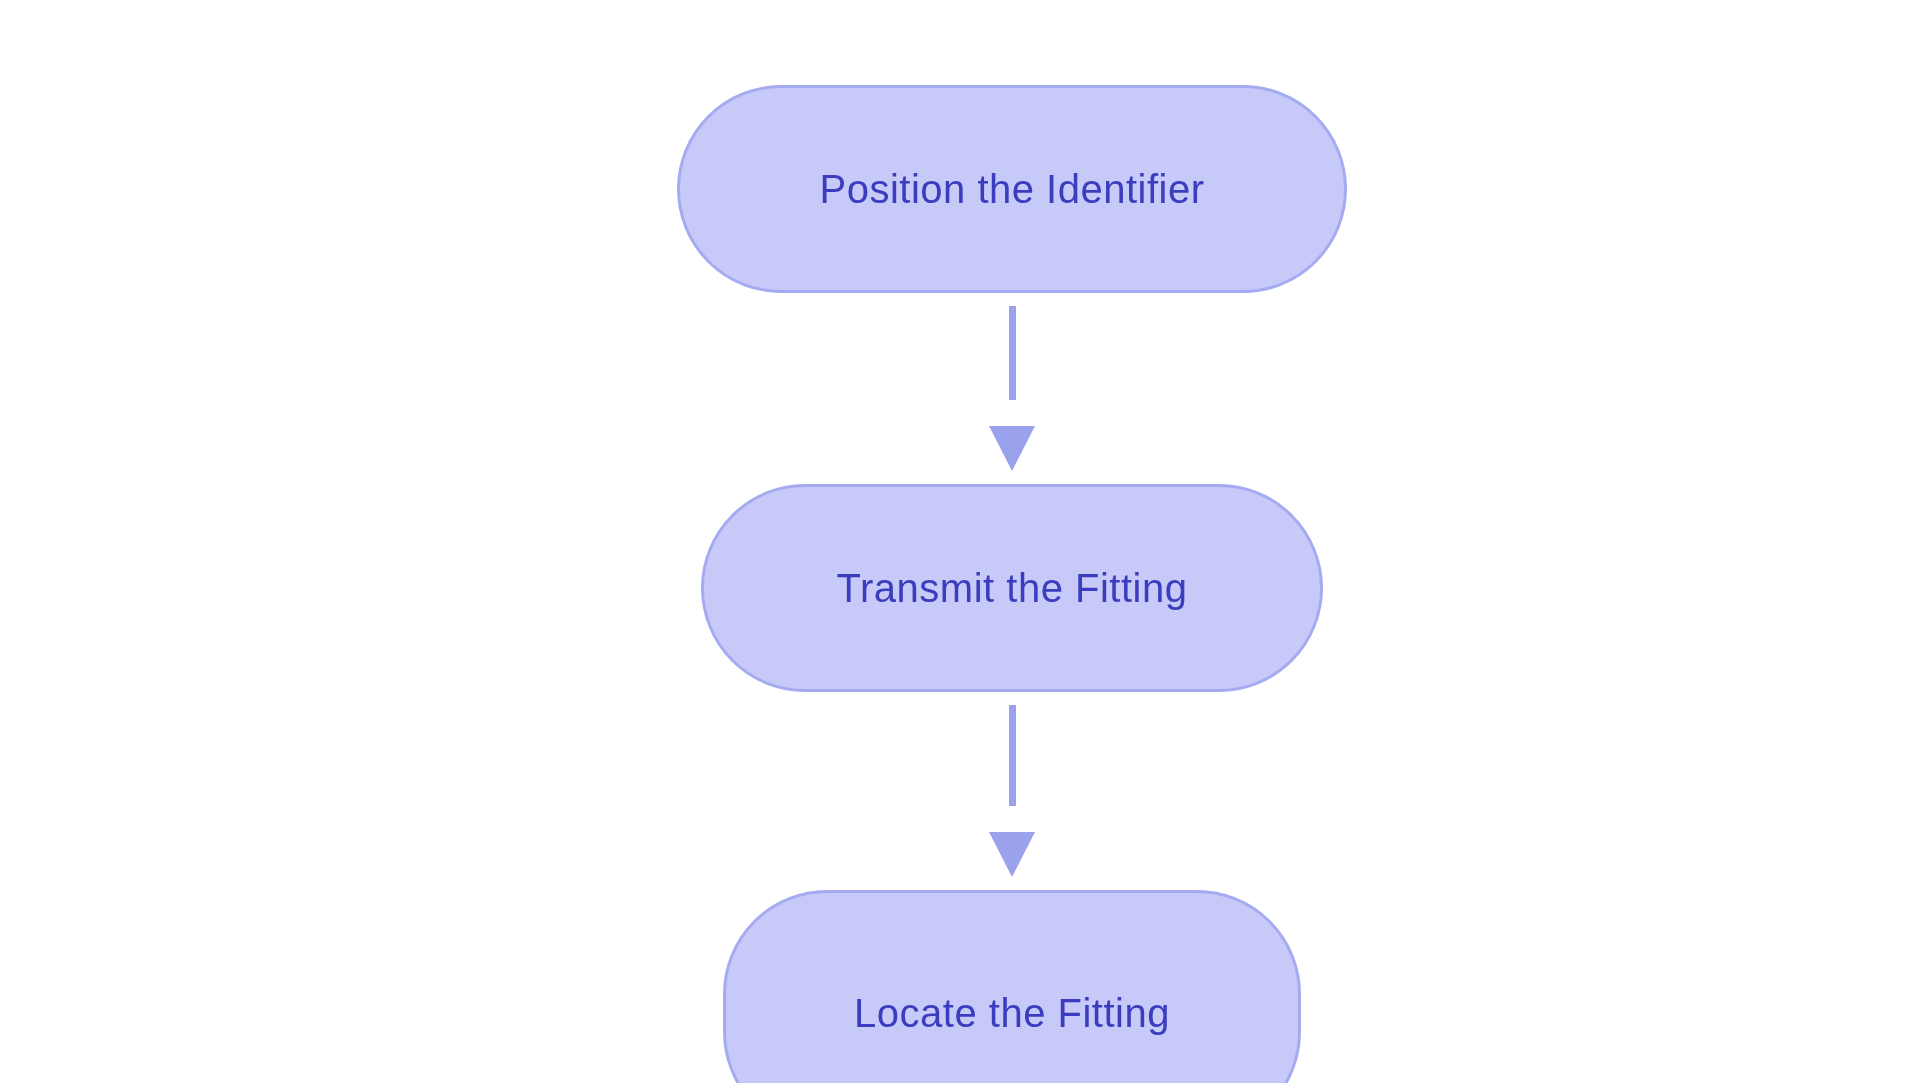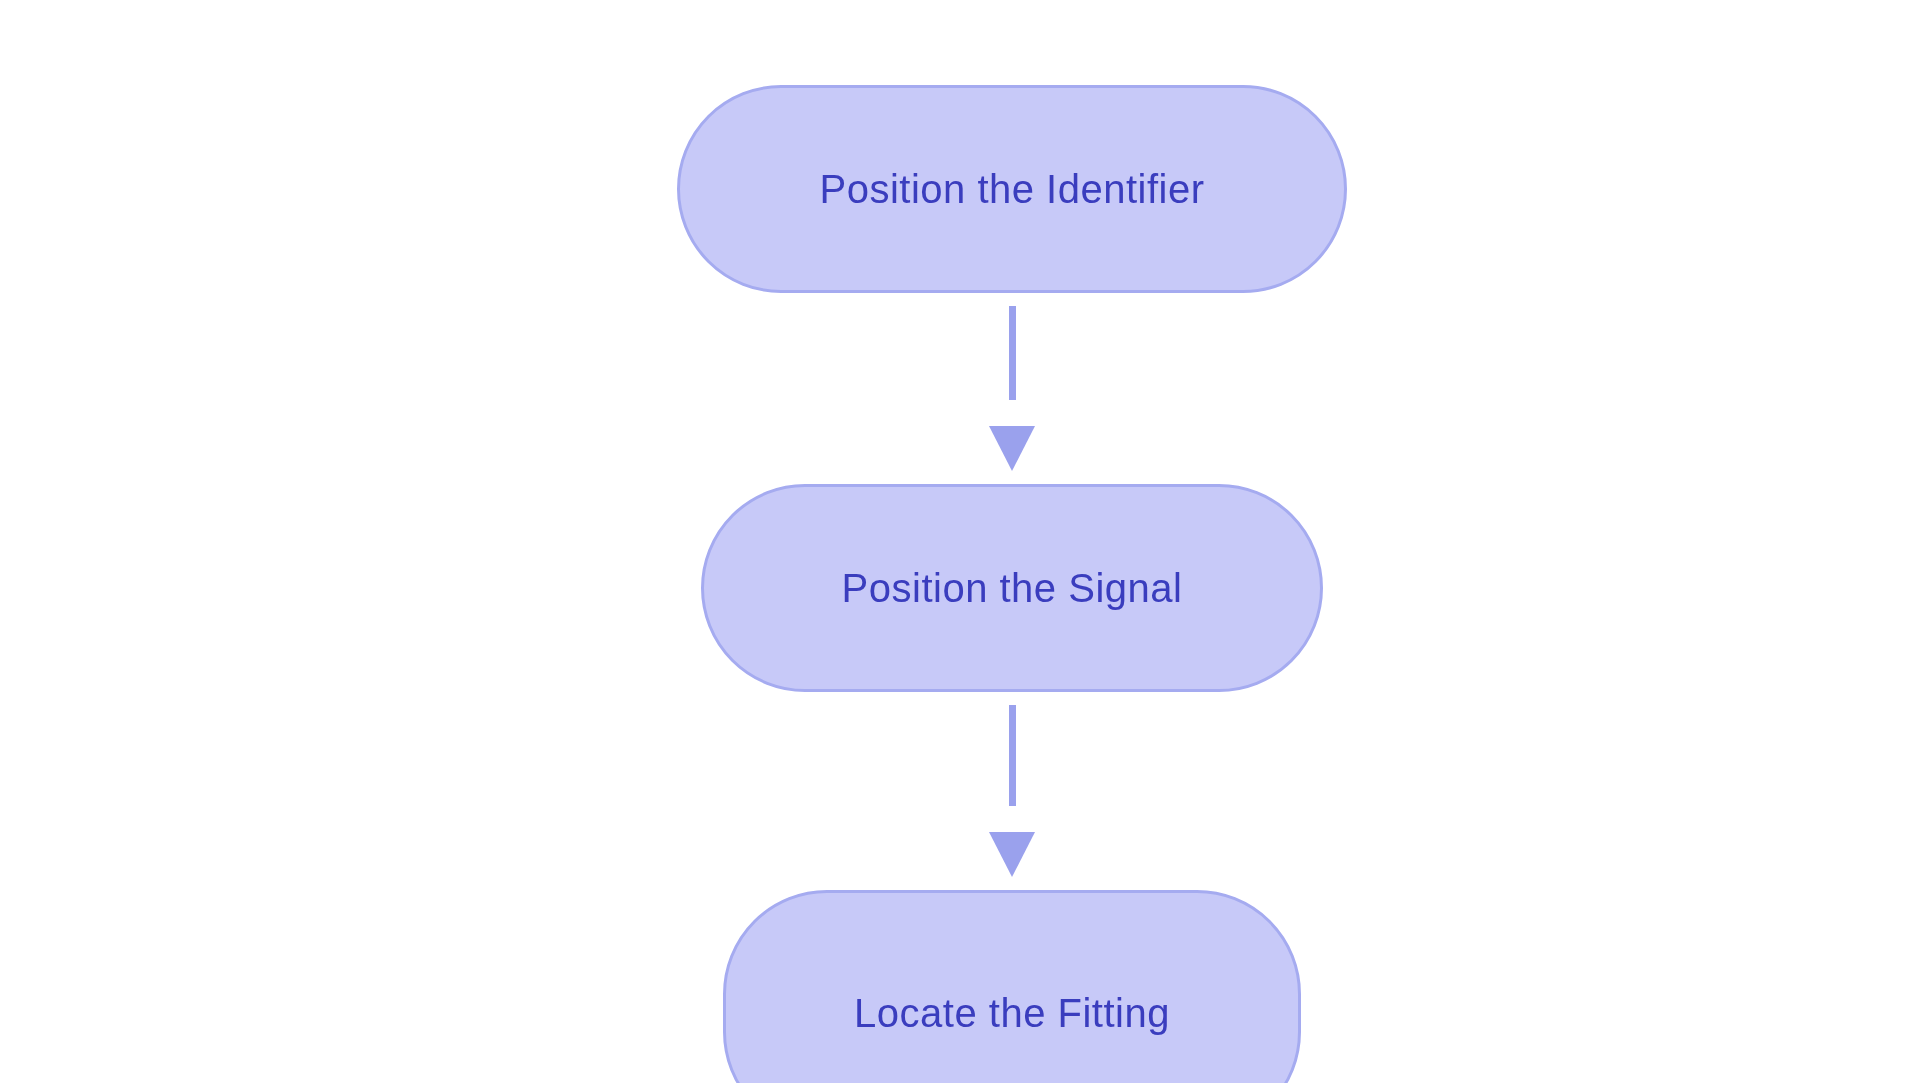--- a/index.html
+++ b/index.html
@@ -74,21 +74,21 @@
   <div class="node node-1">
     <span class="node-label">Position the Identifier</span>
   </div>
 
   <div class="arrow arrow-1">
     <div class="arrow-line"></div>
     <div class="arrow-head"></div>
   </div>
 
   <div class="node node-2">
-    <span class="node-label">Position the Signal</span>
+    <span class="node-label">Transmit the Fitting</span>
   </div>
 
   <div class="arrow arrow-2">
     <div class="arrow-line"></div>
     <div class="arrow-head"></div>
   </div>
 
   <div class="node node-3">
     <span class="node-label">Locate the Fitting</span>
   </div>

